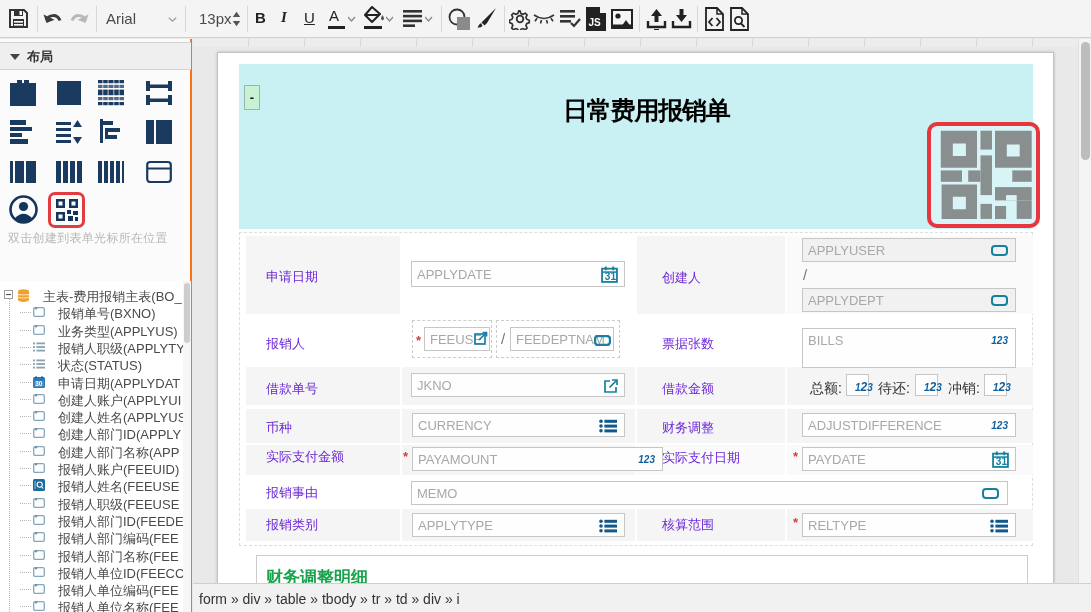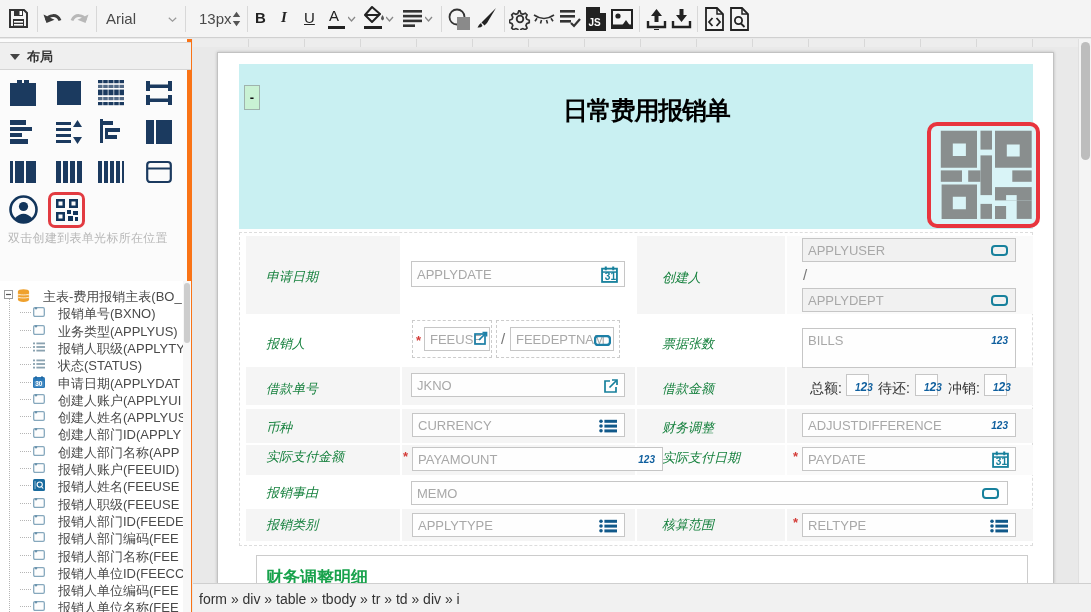--- a/index.html
+++ b/index.html
@@ -5,36 +5,36 @@
 * { margin:0; padding:0; box-sizing:border-box; }
 html,body { width:1091px; height:612px; overflow:hidden; font-family:"Liberation Sans", sans-serif; }
 body { position:relative; background:#e9e9e9; }
 .abs { position:absolute; }
 
 #toolbar { left:0; top:0; width:1091px; height:38px; background:#f4f4f4; border-bottom:1px solid #d0d0d0; }
 .tsep { position:absolute; top:6px; width:1px; height:26px; background:#d8d8d8; }
 .ticon { position:absolute; }
 .ttxt { position:absolute; color:#4a4a4a; font-size:15px; }
 
-#sidebar { left:0; top:39px; width:192px; height:573px; background:#fbfbfb; border-right:5px solid #f97316; }
+#sidebar { left:0; top:39px; width:192px; height:573px; background:#fbfbfb; border-right:2px solid #f97316; }
 .shead { position:absolute; left:0; width:191px; height:28px; background:#efefef; border-top:1px solid #d5d5d5; border-bottom:1px solid #d5d5d5; color:#333; font-size:13px; font-weight:bold; line-height:28px; }
 .shead .tri { display:inline-block; width:0; height:0; border-left:5px solid transparent; border-right:5px solid transparent; border-top:6px solid #444; margin:0 7px 1px 10px; vertical-align:middle; }
 .licon { position:absolute; width:26px; height:26px; }
 .treerow { position:absolute; left:0; height:17px; font-size:13px; color:#4a4a4a; white-space:nowrap; }
 .trlabel { position:absolute; top:1px;margin-left:8px; }
 .trico { position:absolute; width:12px; height:12px; top:2px; }
 
 #canvas { left:193px; top:39px; width:885px; height:545px; background:#e9e9e9; overflow:hidden; }
 #page { position:absolute; left:24px; top:13px; width:837px; height:532px; background:#fff; border:1px solid #c2c2c2; box-shadow:0 0 3px rgba(0,0,0,.2); }
 
 #cyan { position:absolute; left:21px; top:11px; width:794px; height:165px; background:#c9f0f2; }
 
 .cell { position:absolute; }
 .gray { background:#f5f5f5; }
-.flabel { position:absolute; color:#15803d; font-size:13px; white-space:nowrap;font-style:italic; }
+.flabel { position:absolute; color:#6d28d9; font-size:13px; white-space:nowrap; }
 .finput { position:absolute; background:#fefefe; border:1px solid #c6c6c6; color:#a8a8a8; font-size:13px; }
 .finput .ph { position:absolute; left:5px; top:4px; }
 .req { color:#d43c38; font-size:13px; font-weight:bold; }
 .numico { position:absolute; color:#0f5f9e; font-weight:bold; font-style:italic; font-size:10px; letter-spacing:0px; }
 
 #status { left:193px; top:583px; width:898px; height:29px; background:#f1f1f1; border-top:1px solid #cfcfcf; color:#333; font-size:14px; }
 
 #wsb { left:1078px; top:39px; width:13px; height:545px; background:#f4f4f4; border-left:1px solid #e0e0e0;}
 #wsbthumb { position:absolute; left:1.5px; top:3px; width:9px; height:118px; background:#bdbdbd; border-radius:5px; }
 </style>

